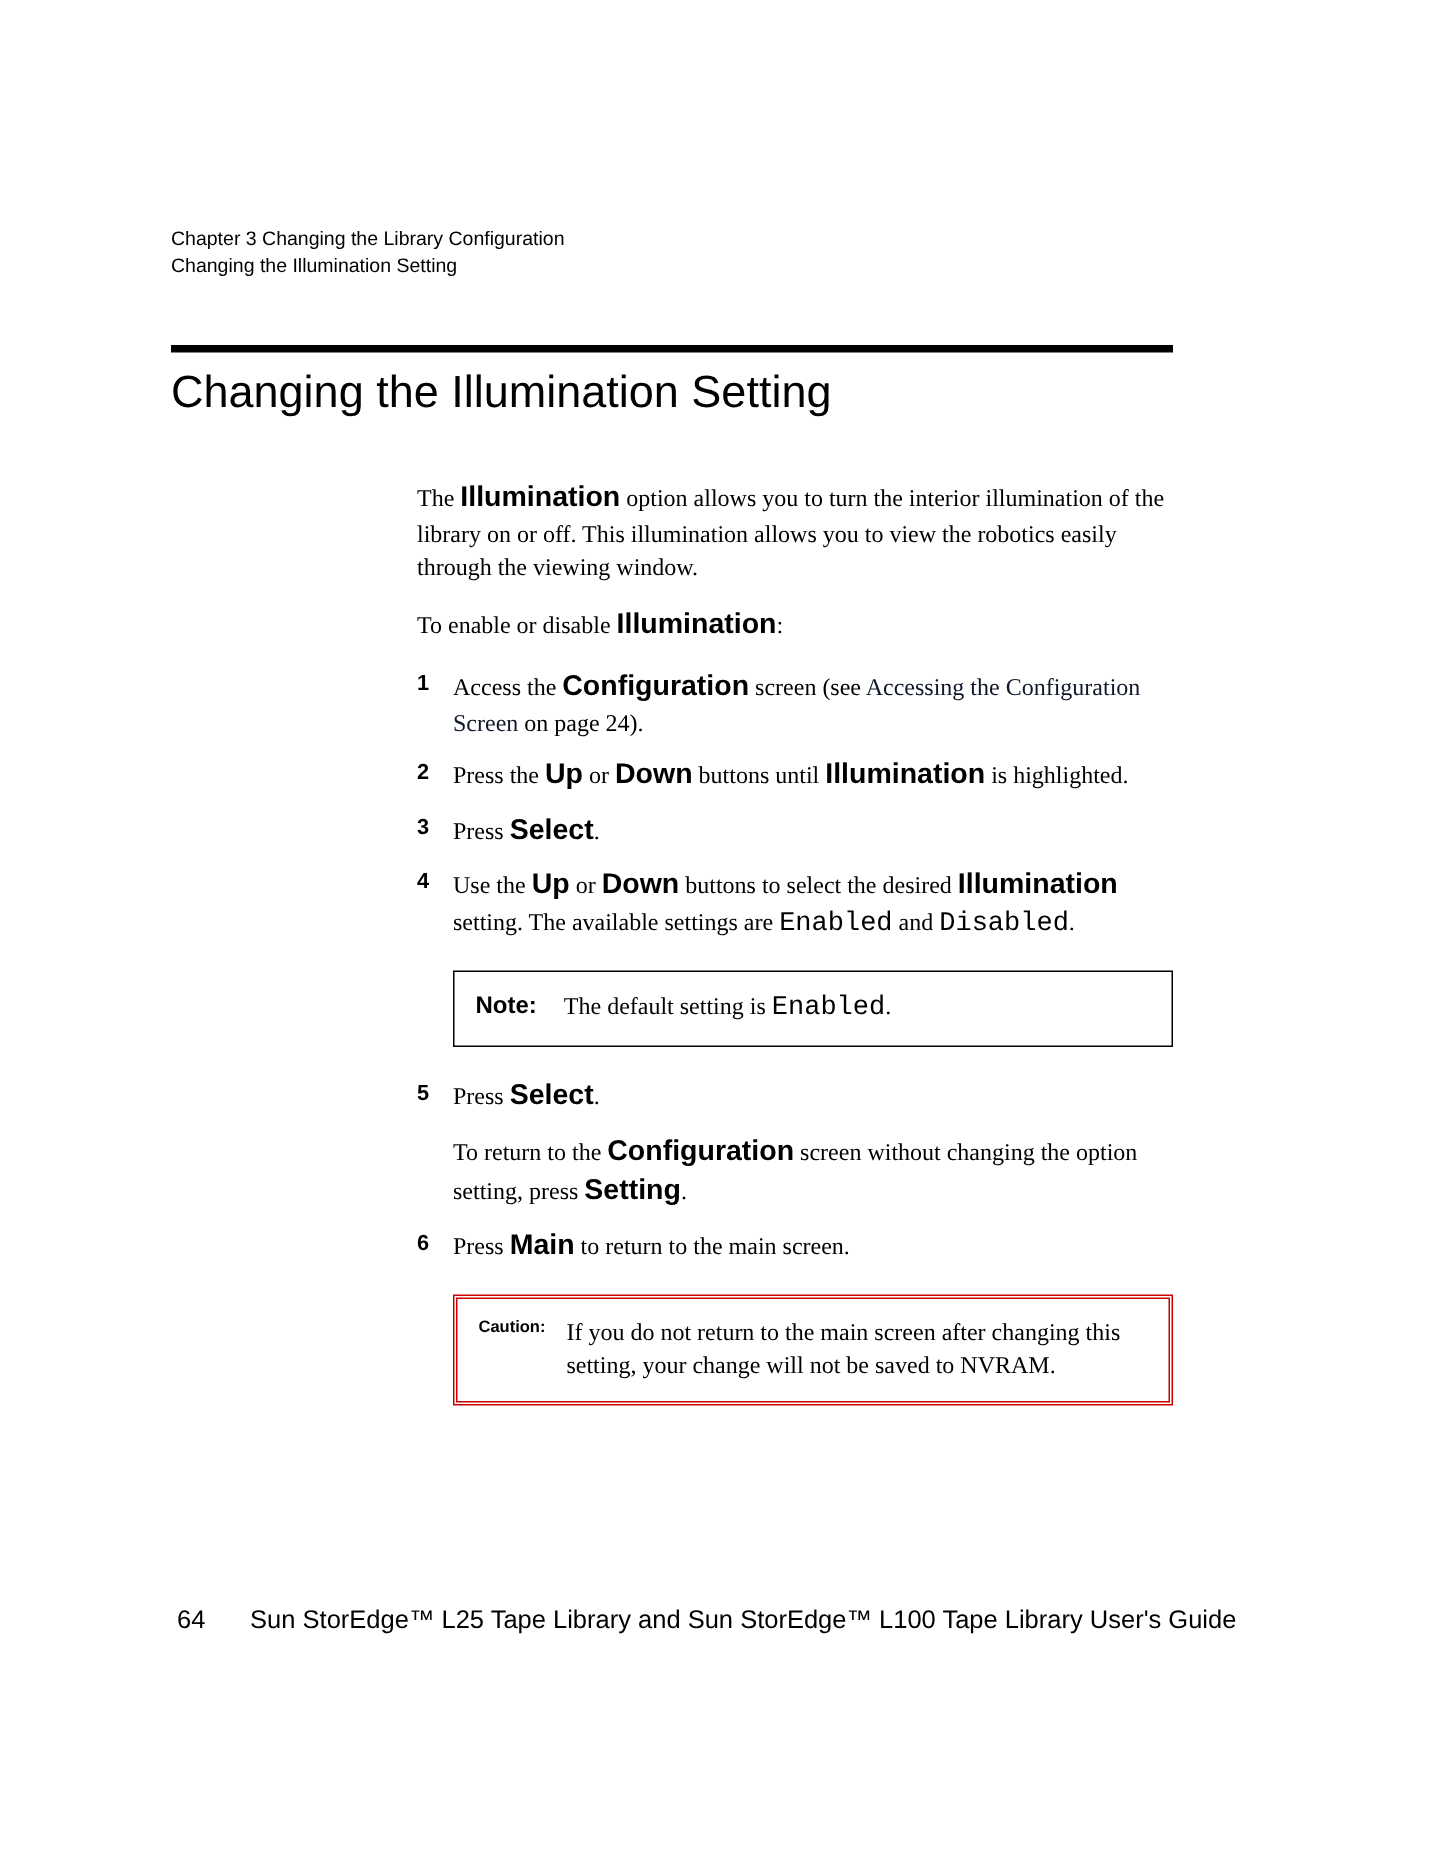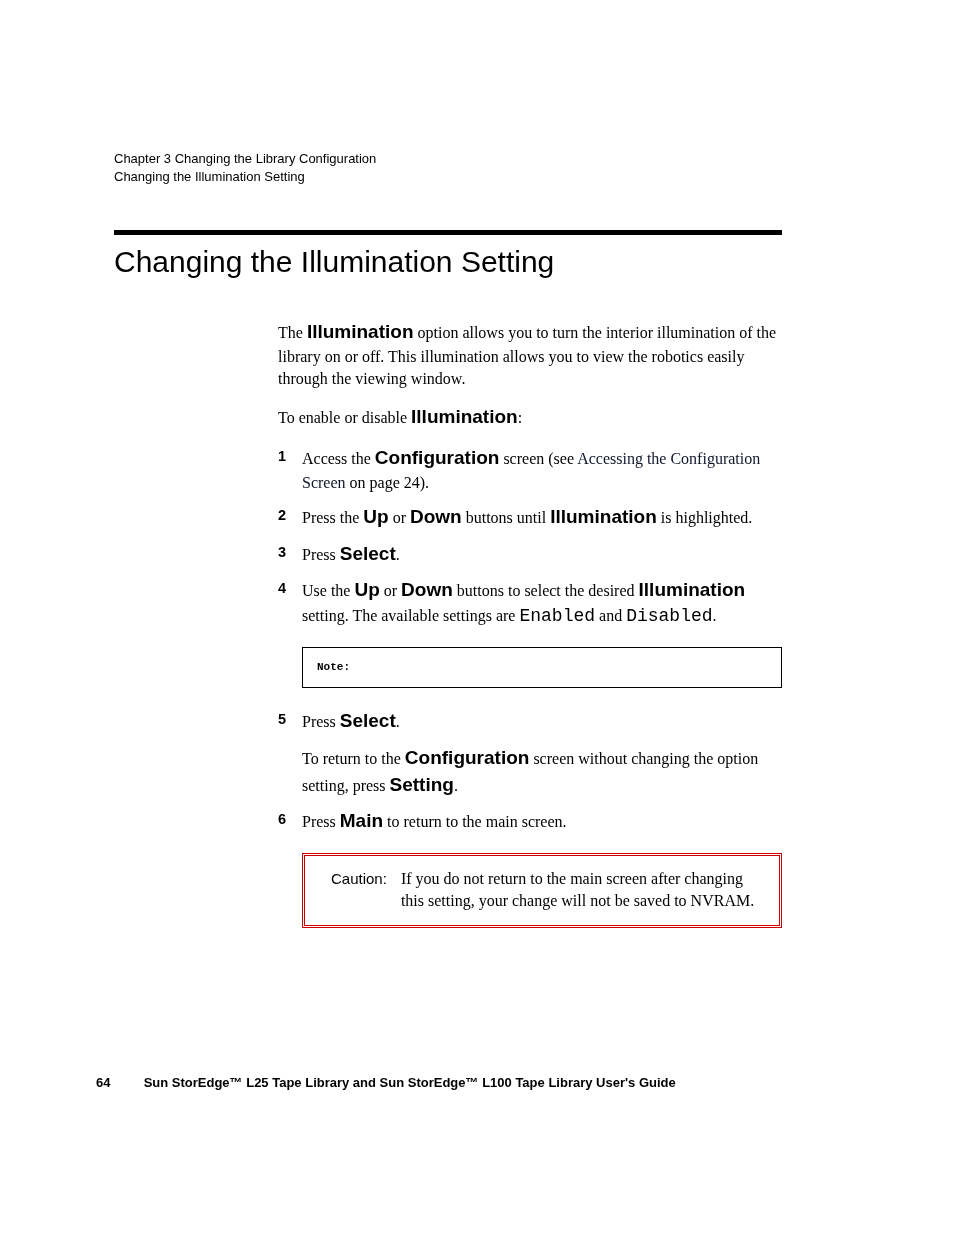--- a/index.html
+++ b/index.html
@@ -57,49 +57,47 @@
   }
   .link { color: #0f172a; }
   .note-box {
     border: 1px solid #000;
     padding: 12px 14px;
     margin: 18px 0 20px 24px;
     width: 480px;
     display: flex;
   }
   .note-label {
-    font-family: Liberation Mono, monospace;
+    font-family: Liberation Sans, sans-serif;
     font-weight: bold;
-    font-size: 11px;
+    font-size: 16px;
     padding-right: 18px;
     white-space: nowrap;
   }
   .caution-box {
     border: 3px double #cc0000;
     padding: 12px 14px;
     margin: 18px 0 0 24px;
     width: 480px;
     display: flex;
   }
   .caution-label {
     font-family: Arial, Helvetica, sans-serif;
-    font-weight: normal;
-    font-size: 15px;
+    font-weight: bold;
+    font-size: 11px;
     padding-right: 14px;
     white-space: nowrap;
-    margin-left: 12px;
   }
   .sub-para { margin: 10px 0 10px 24px; }
   .footer {
     position: absolute;
     bottom: 145px;
-    left: 96px;
+    left: 118px;
     font-family: Arial, Helvetica, sans-serif;
-    font-size: 13px;
-    font-weight: bold;
+    font-size: 17px;
   }
   .footer .pn { display:inline-block; width: 44px; }
 </style>
 </head>
 <body>
 
 <div class="page">
 
   <div class="header-breadcrumb">
     <div>Chapter 3  Changing the Library Configuration</div>
@@ -139,20 +137,23 @@
 
       <li>
         <span class="num">4</span>
         <span>Use the </span><span class="bold-sans">Up</span><span> or </span><span class="bold-sans">Down</span><span> buttons to select the desired </span><span class="bold-sans">Illumination</span><span> setting. The available settings are </span><span class="mono">Enabled</span><span> and </span><span class="mono">Disabled</span><span>.</span>
       </li>
 
     </ol>
 
     <div class="note-box">
       <div class="note-label">Note:</div>
+      <div>
+        <span>The default setting is </span><span class="mono">Enabled</span><span>.</span>
+      </div>
     </div>
 
     <ol class="steps">
 
       <li>
         <span class="num">5</span>
         <span>Press </span><span class="bold-sans">Select</span><span>.</span>
       </li>
     </ol>
 

